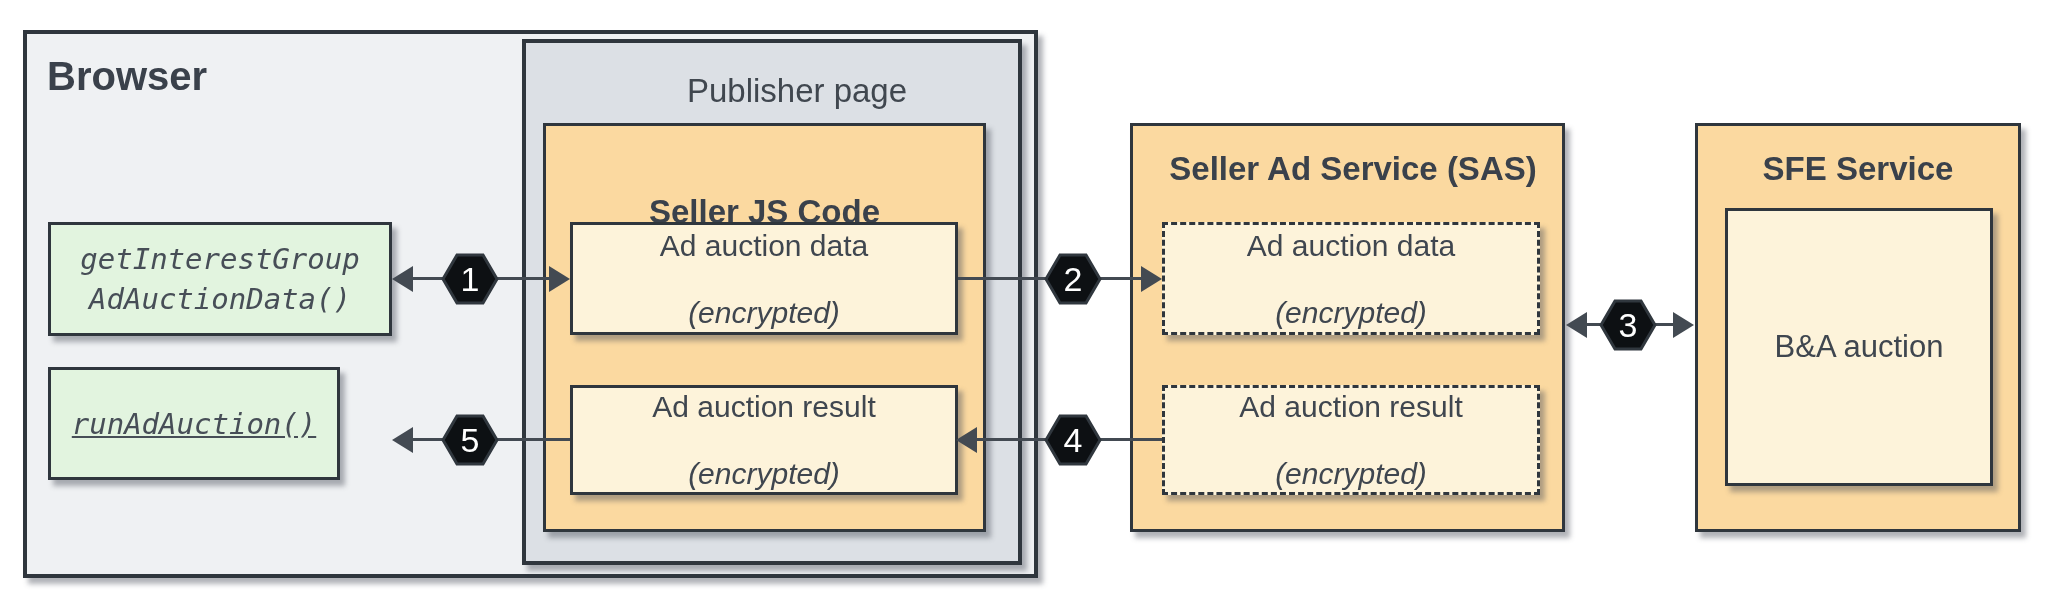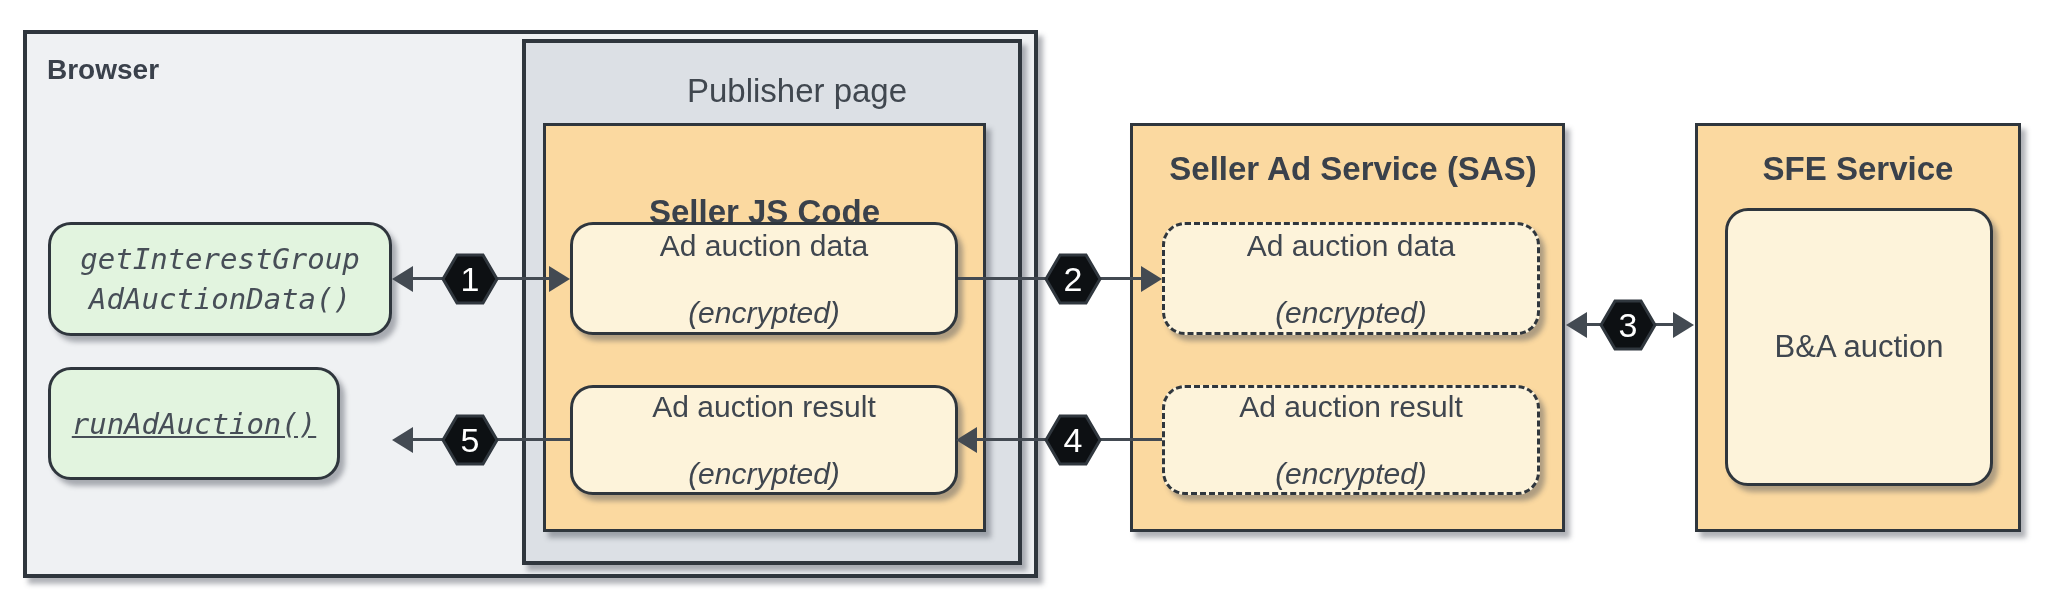--- a/index.html
+++ b/index.html
@@ -23,39 +23,38 @@
   .payload-fill   { background: #fdf3da; }
   .api-fill       { background: #e2f4df; }
   .dashed { border-style: dashed; }
 
   .center-col {
     display: flex;
     flex-direction: column;
     align-items: center;
     justify-content: center;
     text-align: center;
-    border-radius: 23px;
   }
   .title {
     position: absolute;
     text-align: center;
     font-weight: bold;
     font-size: 33px;
     color: #3a414b;
   }
   .plain-label {
     position: absolute;
     text-align: center;
     font-size: 33px;
     color: #40474f;
   }
   .browser-label {
     position: absolute;
     font-weight: bold;
-    font-size: 28px;
+    font-size: 40px;
     color: #3a414b;
   }
   .payload-text { font-size: 30px; line-height: 39px; color: #3f464f; }
   .italic { font-style: italic; margin-top: 28px; }
   .code-text {
     font-family: "DejaVu Sans Mono", monospace;
     font-style: italic;
     font-size: 29px;
     line-height: 40px;
     color: #474e57;

